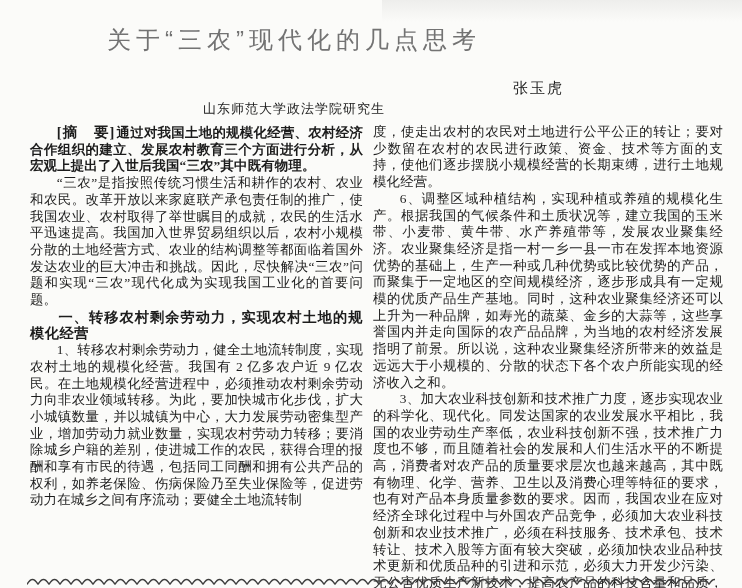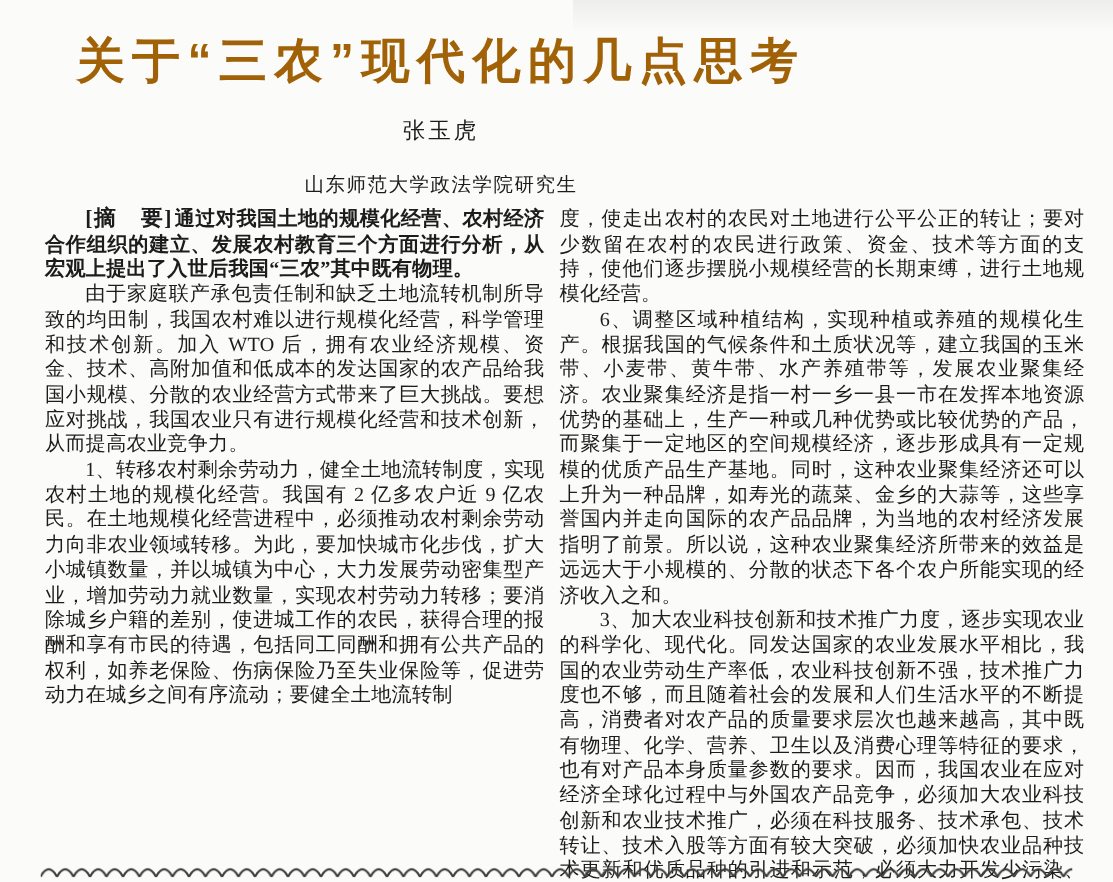--- a/index.html
+++ b/index.html
@@ -21,35 +21,36 @@
     pointer-events: none;
   }
   .header {
     width: 540px;
     margin-left: 24px;
     padding-top: 25px;
     text-align: center;
   }
   .title {
     font-family: "Liberation Sans", "DejaVu Sans", sans-serif;
-    font-weight: bold;
-    font-size: 32px;
+    font-weight: normal;
+    font-size: 24px;
     line-height: 30px;
     letter-spacing: 5px;
-    color: #a16207;
+    color: #737373;
     white-space: nowrap;
   }
   .author {
     margin-top: 24px;
     font-size: 15px;
     line-height: 18px;
     letter-spacing: 2px;
+    text-align: right;
   }
   .affiliation {
-    margin-top: 17px;
+    margin-top: 3px;
     font-size: 13px;
     line-height: 17px;
     letter-spacing: 1px;
   }
   .cols {
     display: flex;
     gap: 10px;
     margin: 7px 19px 0 30px;
   }
   .col {
@@ -91,21 +92,22 @@
   <div class="header">
     <div class="title">关于“三农”现代化的几点思考</div>
     <div class="author">张玉虎</div>
     <div class="affiliation">山东师范大学政法学院研究生</div>
   </div>
 
   <div class="cols">
 
     <div class="col col-left">
       <p class="abstract-block"><span class="block-label">[摘　要]</span><span>通过对我国土地的规模化经营、农村经济合作组织的建立、发展农村教育三个方面进行分析，从宏观上提出了入世后我国“三农”其中既有物理。</span></p>
-      <p>由于家庭联产承包责任制和缺乏土地流转机制所导致的均田制，我国农村难以进行规模化经营，科学管理和技术创新。加入 WTO 后，拥有农业经济规模、资金、技术、高附加值和低成本的发达国家的农产品给我国小规模、分散的农业经营方式带来了巨大挑战。要想应对挑战，我国农业只有进行规模化经营和技术创新，从而提高农业竞争力。</p>
+      <p>“三农”是指按照传统习惯生活和耕作的农村、农业和农民。改革开放以来家庭联产承包责任制的推广，使我国农业、农村取得了举世瞩目的成就，农民的生活水平迅速提高。我国加入世界贸易组织以后，农村小规模分散的土地经营方式、农业的结构调整等都面临着国外发达农业的巨大冲击和挑战。因此，尽快解决“三农”问题和实现“三农”现代化成为实现我国工业化的首要问题。</p>
+      <p class="section-heading">一、转移农村剩余劳动力，实现农村土地的规模化经营</p>
       <p>1、转移农村剩余劳动力，健全土地流转制度，实现农村土地的规模化经营。我国有 2 亿多农户近 9 亿农民。在土地规模化经营进程中，必须推动农村剩余劳动力向非农业领域转移。为此，要加快城市化步伐，扩大小城镇数量，并以城镇为中心，大力发展劳动密集型产业，增加劳动力就业数量，实现农村劳动力转移；要消除城乡户籍的差别，使进城工作的农民，获得合理的报酬和享有市民的待遇，包括同工同酬和拥有公共产品的权利，如养老保险、伤病保险乃至失业保险等，促进劳动力在城乡之间有序流动；要健全土地流转制</p>
     </div>
 
     <div class="col col-right">
       <p class="continuation">度，使走出农村的农民对土地进行公平公正的转让；要对少数留在农村的农民进行政策、资金、技术等方面的支持，使他们逐步摆脱小规模经营的长期束缚，进行土地规模化经营。</p>
       <p>6、调整区域种植结构，实现种植或养殖的规模化生产。根据我国的气候条件和土质状况等，建立我国的玉米带、小麦带、黄牛带、水产养殖带等，发展农业聚集经济。农业聚集经济是指一村一乡一县一市在发挥本地资源优势的基础上，生产一种或几种优势或比较优势的产品，而聚集于一定地区的空间规模经济，逐步形成具有一定规模的优质产品生产基地。同时，这种农业聚集经济还可以上升为一种品牌，如寿光的蔬菜、金乡的大蒜等，这些享誉国内并走向国际的农产品品牌，为当地的农村经济发展指明了前景。所以说，这种农业聚集经济所带来的效益是远远大于小规模的、分散的状态下各个农户所能实现的经济收入之和。</p>
       <p>3、加大农业科技创新和技术推广力度，逐步实现农业的科学化、现代化。同发达国家的农业发展水平相比，我国的农业劳动生产率低，农业科技创新不强，技术推广力度也不够，而且随着社会的发展和人们生活水平的不断提高，消费者对农产品的质量要求层次也越来越高，其中既有物理、化学、营养、卫生以及消费心理等特征的要求，也有对产品本身质量参数的要求。因而，我国农业在应对经济全球化过程中与外国农产品竞争，必须加大农业科技创新和农业技术推广，必须在科技服务、技术承包、技术转让、技术入股等方面有较大突破，必须加快农业品种技术更新和优质品种的引进和示范，必须大力开发少污染、无公害优质生产新技术，提高农产品的科技含量和品质，提高我国农业的国际竞争力，逐步实现农业的现代化。</p>
 
     </div>
 

